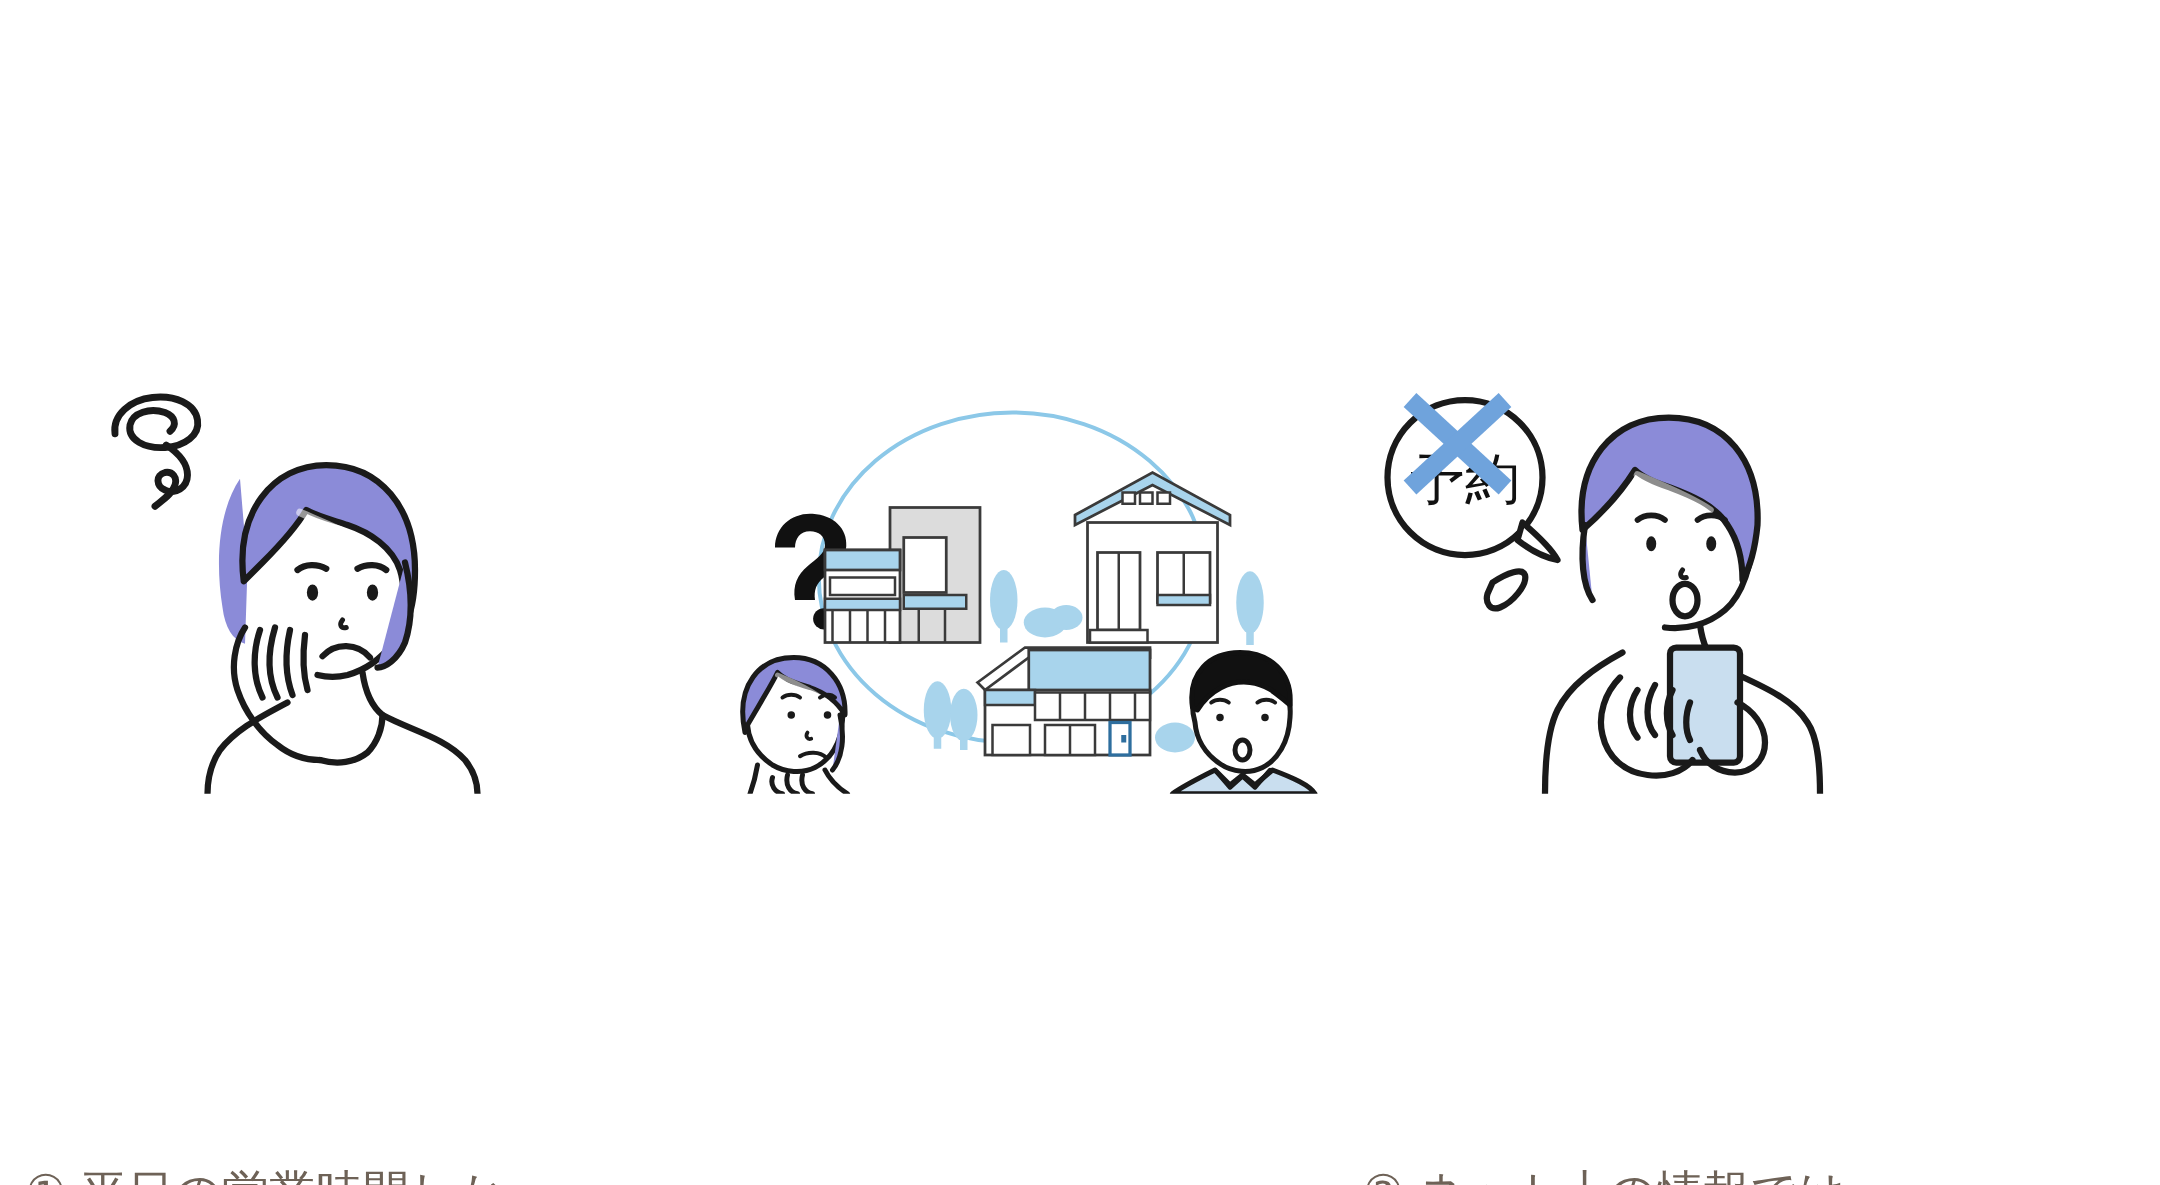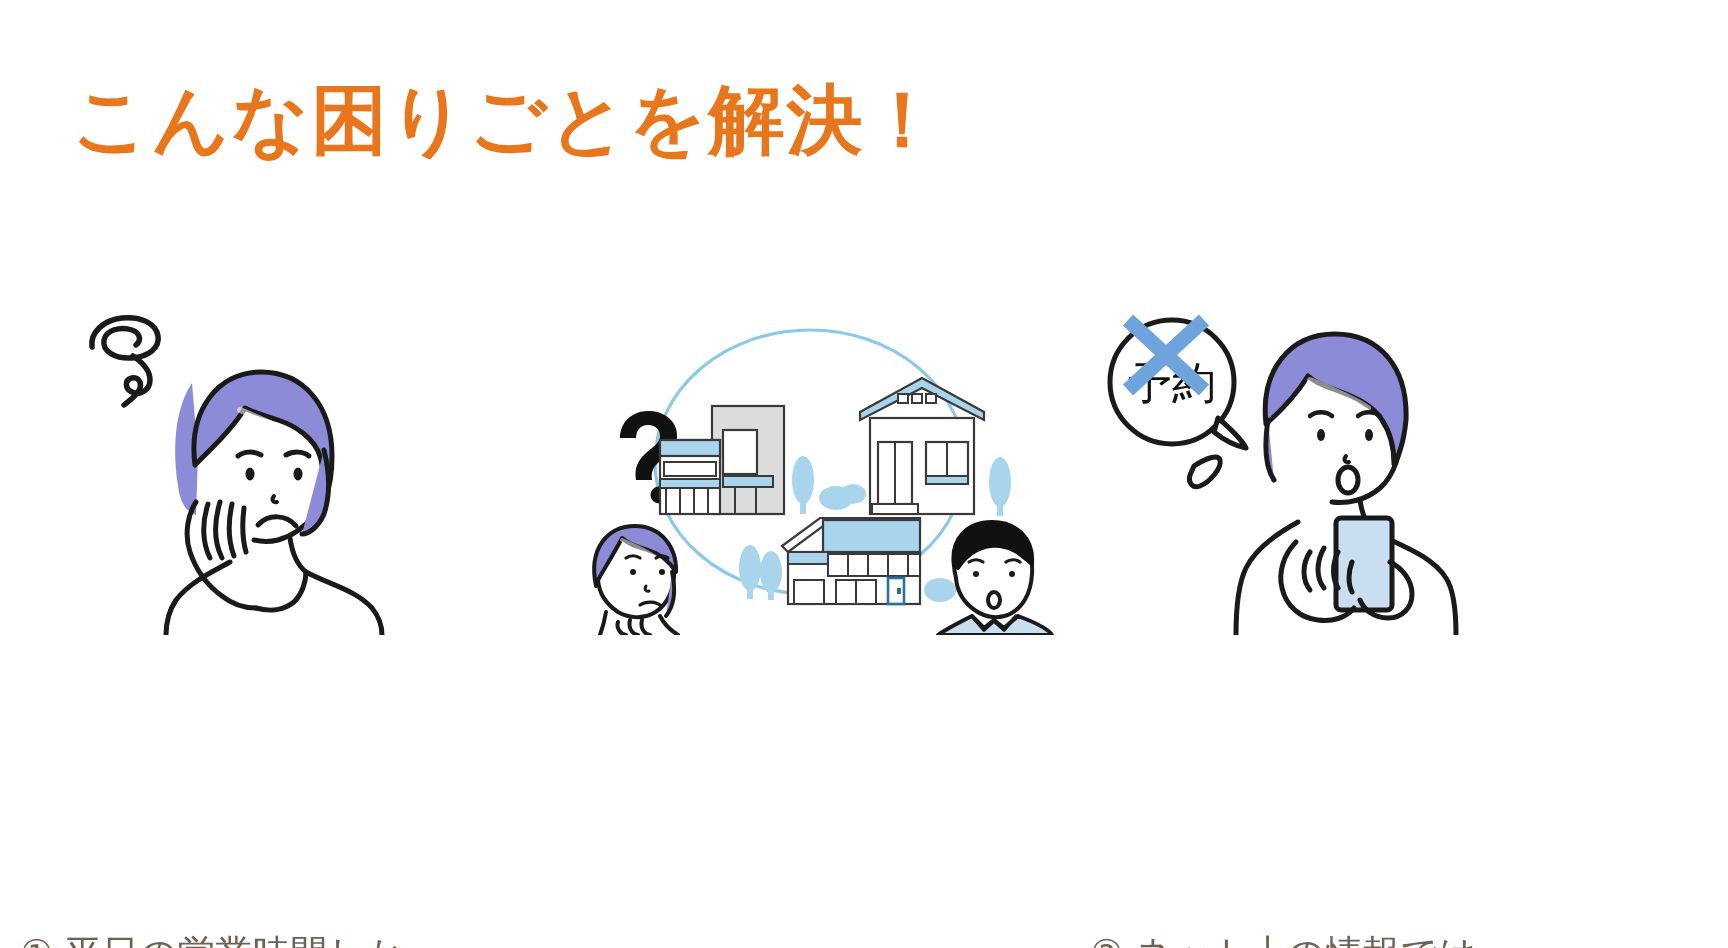--- a/index.html
+++ b/index.html
@@ -66,21 +66,20 @@
   .cap-line1 { top: 0px; }
 
   #cap1 { left: 20px;   top: 645px; }
   #cap2 { left: 570px;  top: 645px; }
 </style>
 </head>
 <body>
 
 <div id="slide">
 
-  <div id="title">こんな困りごとを解決！</div>
 
   <div class="column" id="col-1">
     <div class="art">
       <svg width="320" height="345" viewBox="0 0 320 345" style="left:80px; top:0px;">
         <g fill="none" stroke="#1A1A1A" stroke-width="5" stroke-linecap="round" stroke-linejoin="round">
 
           <g stroke-width="5.5">
             <path d="M12 57 C10 42, 24 30, 42 28 C60 26, 76 33, 78 46 C80 58, 68 67, 52 68 C36 69, 22 62, 24 50 C26 40, 40 36, 52 40 C60 43, 62 50, 56 55"></path>
             <path d="M53 66 C62 72, 70 80, 70 90 C70 100, 60 106, 52 102 C45 99, 44 90, 52 88 C58 87, 62 92, 60 98 C58 105, 50 110, 44 115"></path>
           </g>

